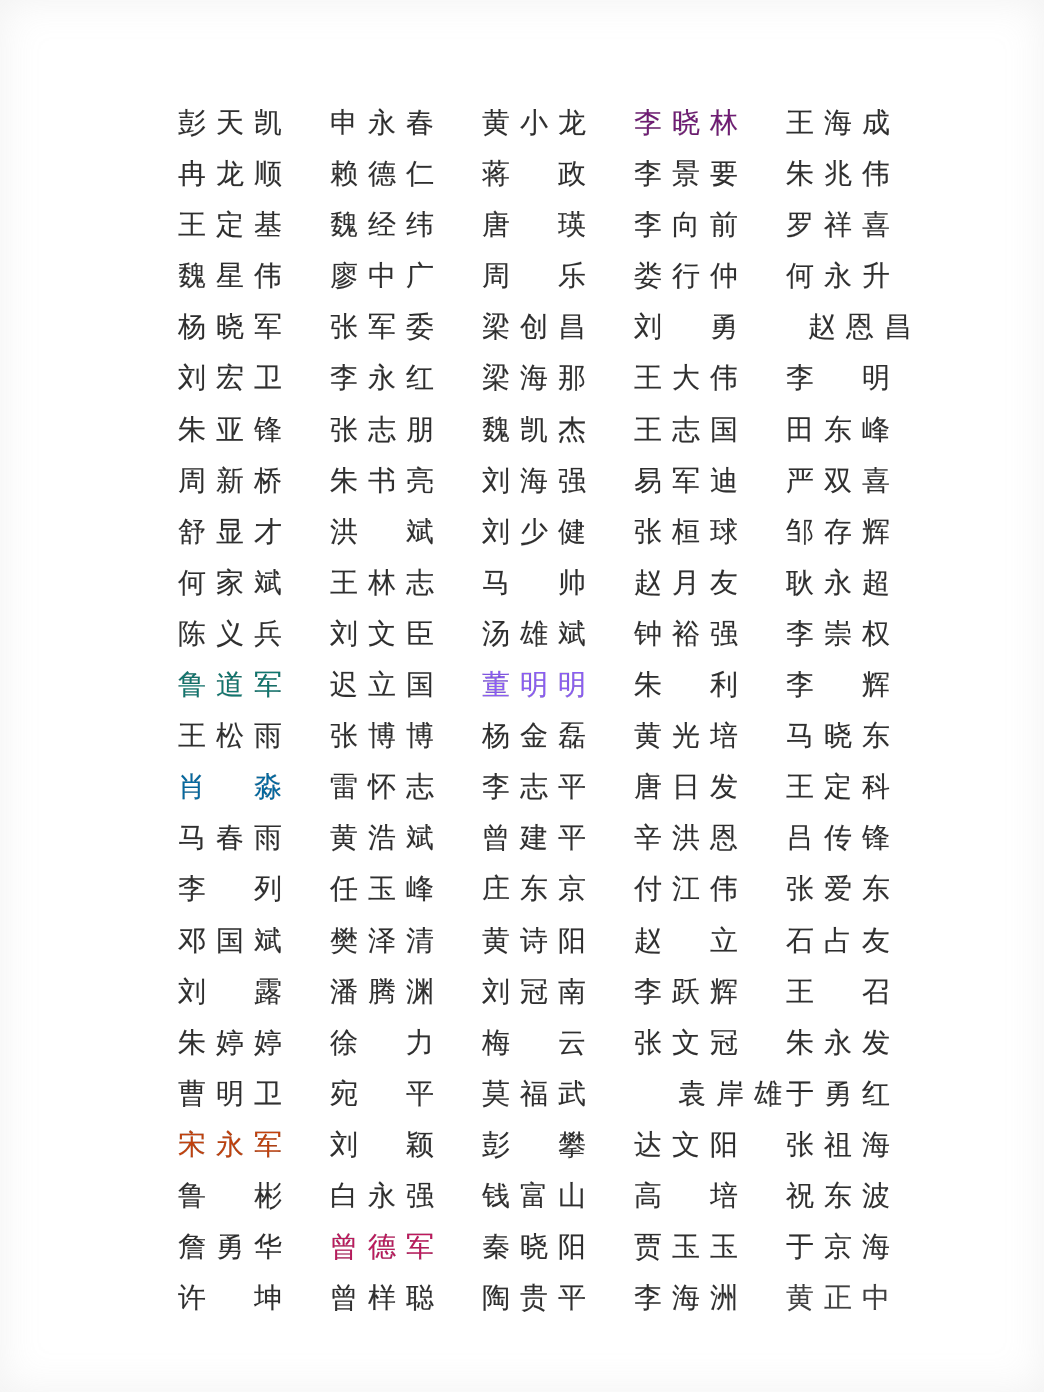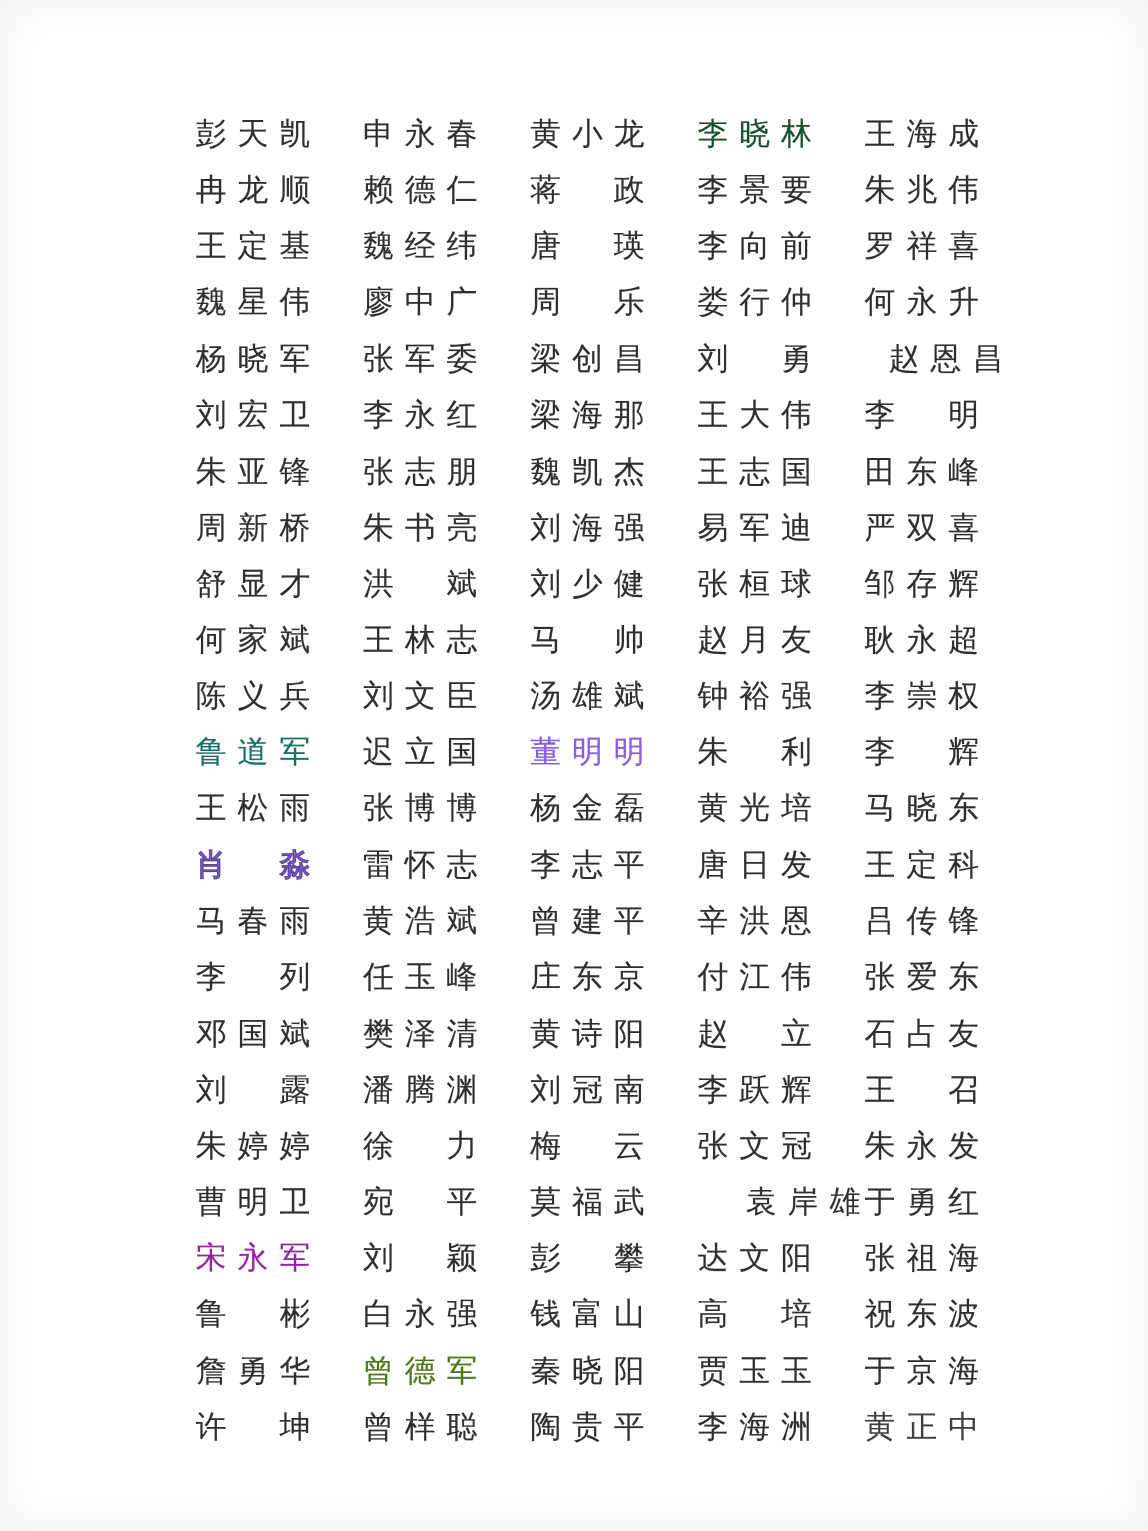--- a/index.html
+++ b/index.html
@@ -43,21 +43,21 @@
   }
 </style>
 </head>
 <body style="background: rgb(255, 255, 255);">
 
 <div class="page">
   <div class="names-grid">
       <div class="name-cell" style="color: rgb(47, 47, 47);">彭天凯</div>
       <div class="name-cell" style="color: rgb(47, 47, 47);">申永春</div>
       <div class="name-cell" style="color: rgb(47, 47, 47);">黄小龙</div>
-      <div class="name-cell" style="color: #14532d;">李晓林</div>
+      <div class="name-cell" style="color: #701a75;">李晓林</div>
       <div class="name-cell" style="color: rgb(47, 47, 47);">王海成</div>
       <div class="name-cell" style="color: rgb(47, 47, 47);">冉龙顺</div>
       <div class="name-cell" style="color: rgb(47, 47, 47);">赖德仁</div>
       <div class="name-cell" style="color: rgb(47, 47, 47);">蒋政</div>
       <div class="name-cell" style="color: rgb(47, 47, 47);">李景要</div>
       <div class="name-cell" style="color: rgb(47, 47, 47);">朱兆伟</div>
       <div class="name-cell" style="color: rgb(47, 47, 47);">王定基</div>
       <div class="name-cell" style="color: rgb(47, 47, 47);">魏经纬</div>
       <div class="name-cell" style="color: rgb(47, 47, 47);">唐瑛</div>
       <div class="name-cell" style="color: rgb(47, 47, 47);">李向前</div>
@@ -105,21 +105,21 @@
       <div class="name-cell" style="color: #0f766e; font-family: Liberation Serif, serif;">鲁道军</div>
       <div class="name-cell" style="color: rgb(47, 47, 47);">迟立国</div>
       <div class="name-cell" style="color: #8b5cf6;">董明明</div>
       <div class="name-cell" style="color: rgb(47, 47, 47);">朱利</div>
       <div class="name-cell" style="color: rgb(47, 47, 47);">李辉</div>
       <div class="name-cell" style="color: rgb(47, 47, 47);">王松雨</div>
       <div class="name-cell" style="color: rgb(47, 47, 47);">张博博</div>
       <div class="name-cell" style="color: rgb(47, 47, 47);">杨金磊</div>
       <div class="name-cell" style="color: rgb(47, 47, 47);">黄光培</div>
       <div class="name-cell" style="color: rgb(47, 47, 47);">马晓东</div>
-      <div class="name-cell" style="color: #8b5cf6; font-weight: bold;">肖淼</div>
+      <div class="name-cell" style="color: #0369a1;">肖淼</div>
       <div class="name-cell" style="color: rgb(47, 47, 47);">雷怀志</div>
       <div class="name-cell" style="color: rgb(47, 47, 47);">李志平</div>
       <div class="name-cell" style="color: rgb(47, 47, 47);">唐日发</div>
       <div class="name-cell" style="color: rgb(47, 47, 47);">王定科</div>
       <div class="name-cell" style="color: rgb(47, 47, 47);">马春雨</div>
       <div class="name-cell" style="color: rgb(47, 47, 47);">黄浩斌</div>
       <div class="name-cell" style="color: rgb(47, 47, 47);">曾建平</div>
       <div class="name-cell" style="color: rgb(47, 47, 47);">辛洪恩</div>
       <div class="name-cell" style="color: rgb(47, 47, 47);">吕传锋</div>
       <div class="name-cell" style="color: rgb(47, 47, 47);">李列</div>
@@ -140,32 +140,32 @@
       <div class="name-cell" style="color: rgb(47, 47, 47);">朱婷婷</div>
       <div class="name-cell" style="color: rgb(47, 47, 47);">徐力</div>
       <div class="name-cell" style="color: rgb(47, 47, 47);">梅云</div>
       <div class="name-cell" style="color: rgb(47, 47, 47);">张文冠</div>
       <div class="name-cell" style="color: rgb(47, 47, 47);">朱永发</div>
       <div class="name-cell" style="color: rgb(47, 47, 47);">曹明卫</div>
       <div class="name-cell" style="color: rgb(47, 47, 47);">宛平</div>
       <div class="name-cell" style="color: rgb(47, 47, 47);">莫福武</div>
       <div class="name-cell" style="color: rgb(47, 47, 47); margin-left: 44px;">袁岸雄</div>
       <div class="name-cell" style="color: rgb(47, 47, 47);">于勇红</div>
-      <div class="name-cell" style="color: #a21caf;">宋永军</div>
+      <div class="name-cell" style="color: #c2410c;">宋永军</div>
       <div class="name-cell" style="color: rgb(47, 47, 47);">刘颖</div>
       <div class="name-cell" style="color: rgb(47, 47, 47);">彭攀</div>
       <div class="name-cell" style="color: rgb(47, 47, 47);">达文阳</div>
       <div class="name-cell" style="color: rgb(47, 47, 47);">张祖海</div>
       <div class="name-cell" style="color: rgb(47, 47, 47);">鲁彬</div>
       <div class="name-cell" style="color: rgb(47, 47, 47);">白永强</div>
       <div class="name-cell" style="color: rgb(47, 47, 47);">钱富山</div>
       <div class="name-cell" style="color: rgb(47, 47, 47);">高培</div>
       <div class="name-cell" style="color: rgb(47, 47, 47);">祝东波</div>
       <div class="name-cell" style="color: rgb(47, 47, 47);">詹勇华</div>
-      <div class="name-cell" style="color: #4d7c0f;">曾德军</div>
+      <div class="name-cell" style="color: #be185d;">曾德军</div>
       <div class="name-cell" style="color: rgb(47, 47, 47);">秦晓阳</div>
       <div class="name-cell" style="color: rgb(47, 47, 47);">贾玉玉</div>
       <div class="name-cell" style="color: rgb(47, 47, 47);">于京海</div>
       <div class="name-cell" style="color: rgb(47, 47, 47);">许坤</div>
       <div class="name-cell" style="color: rgb(47, 47, 47);">曾样聪</div>
       <div class="name-cell" style="color: rgb(47, 47, 47);">陶贵平</div>
       <div class="name-cell" style="color: rgb(47, 47, 47);">李海洲</div>
       <div class="name-cell" style="color: #404040;">黄正中</div>
     </div>
 </div>

